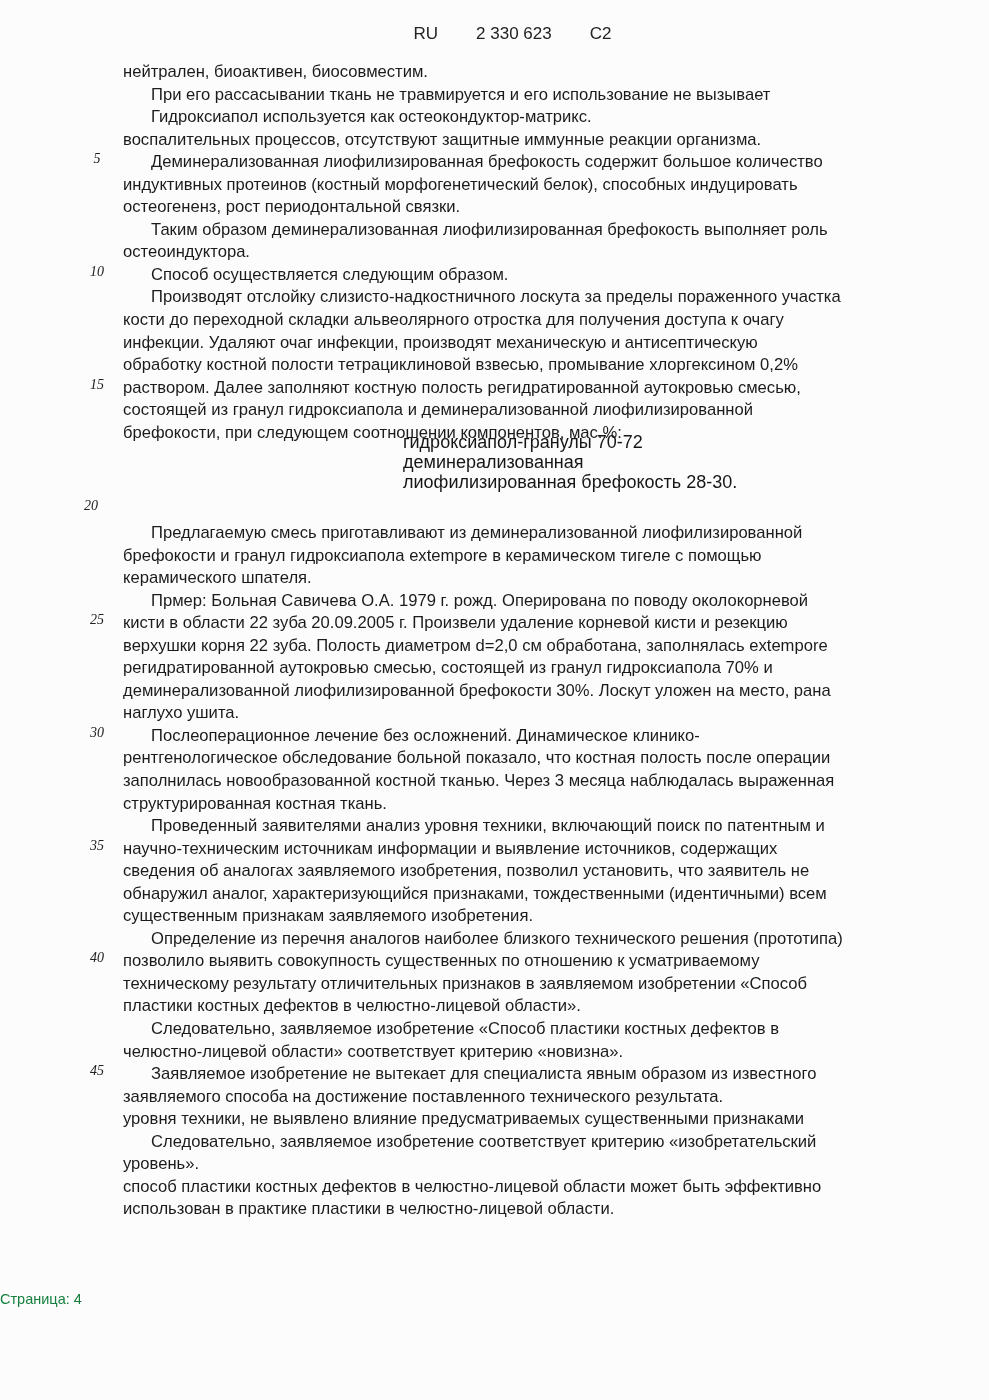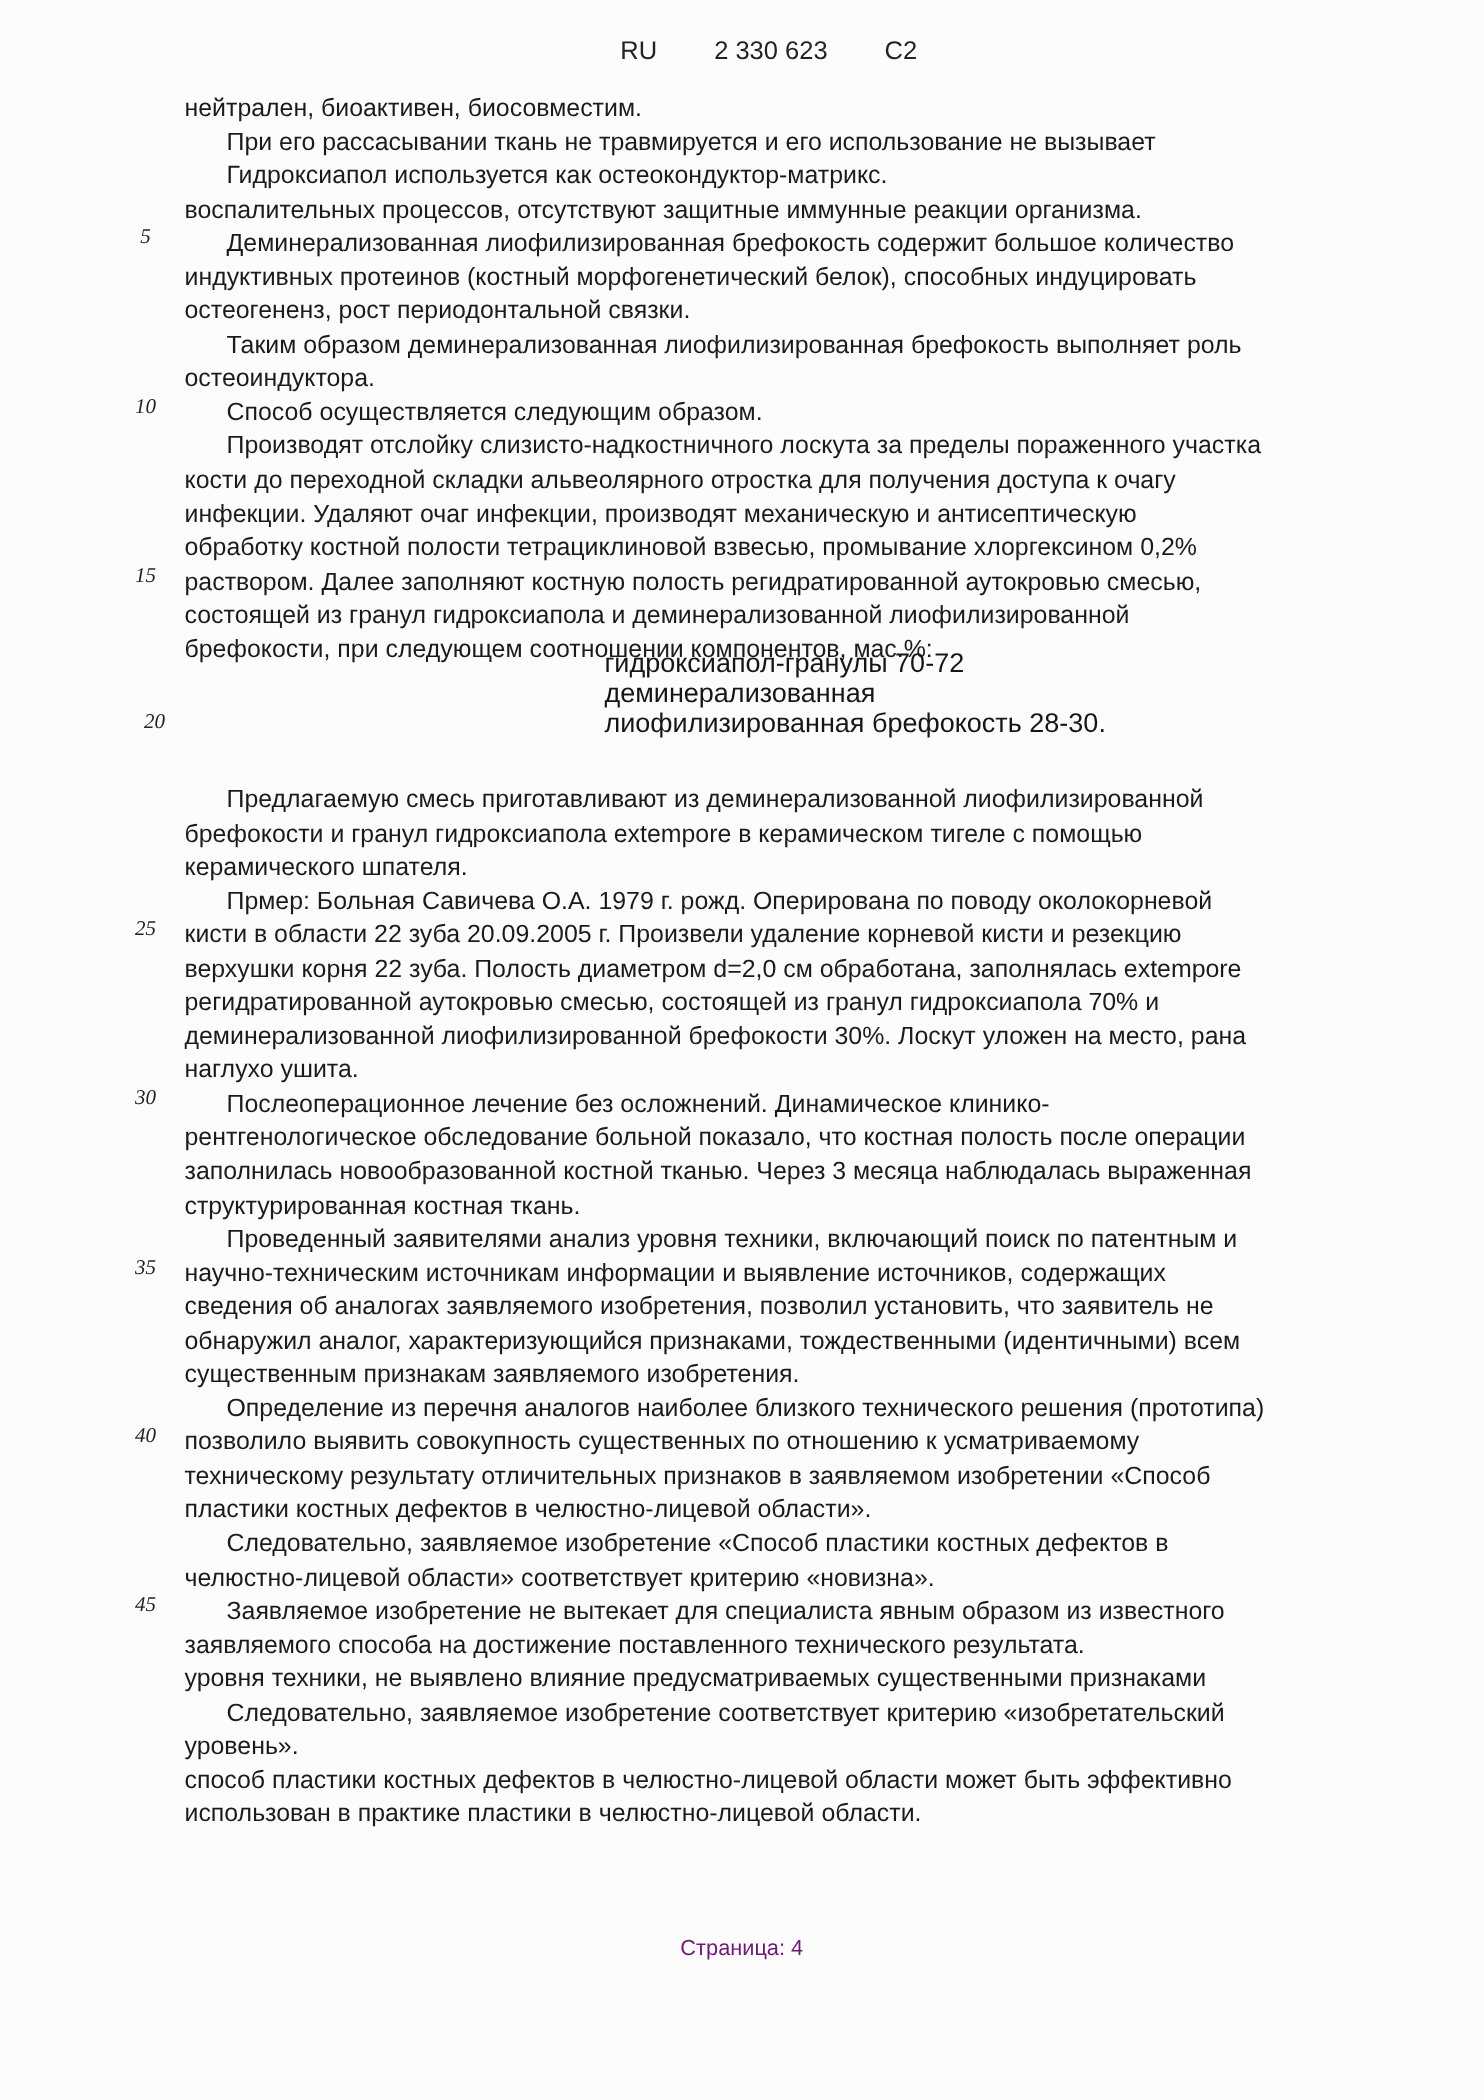--- a/index.html
+++ b/index.html
@@ -50,37 +50,37 @@
     top: 432px;
     left: 403px;
     font-size: 18px;
     color: #161616;
   }
   .trow { height: 20px; line-height: 20px; white-space: nowrap; }
   .tlabel { display: inline-block; min-width: 181px; }
   .tvalue { display: inline-block; }
   .lineno-abs {
     position: absolute;
-    top: 474px;
+    top: 498px;
     left: 84px;
     width: 26px;
-    text-align: right;
+    text-align: left;
     font-family: "Liberation Serif", serif;
     font-style: italic;
     font-size: 14px;
     color: #222;
   }
   .footer {
     position: absolute;
     top: 1291px;
     left: 0;
     width: 989px;
-    text-align: center;
+    text-align: left;
     font-size: 14.5px;
-    color: #701a75;
+    color: #15803d;
   }
 </style>
 </head>
 <body>
 
 <div class="page">
 
   <div class="header">
     <span>RU</span><span>2 330 623</span><span>C2</span>
   </div>

